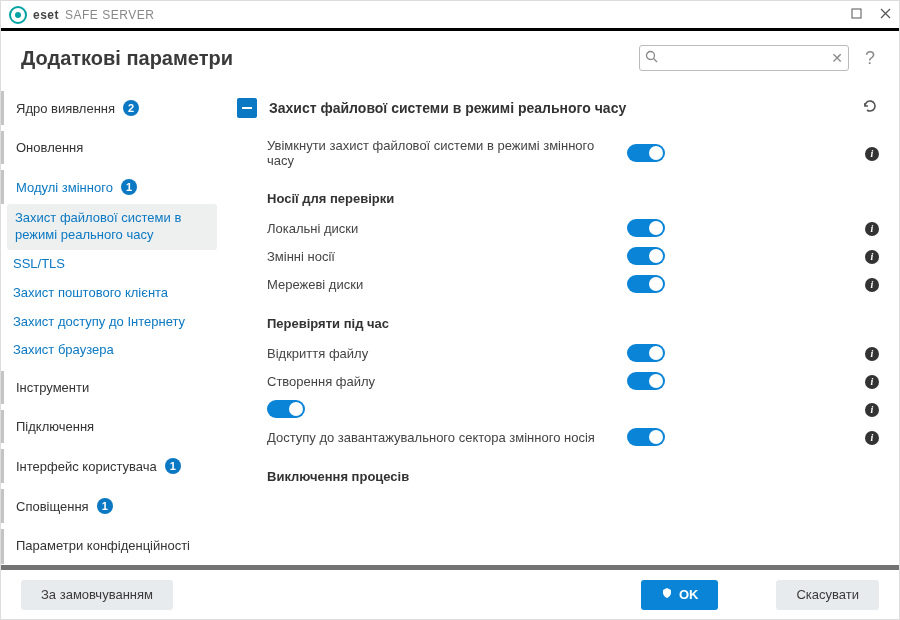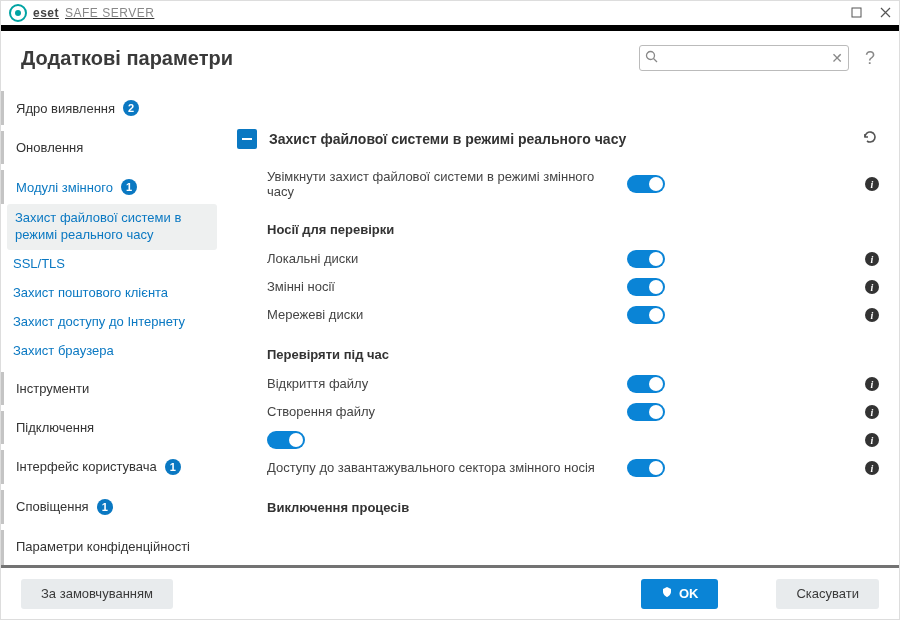--- a/index.html
+++ b/index.html
@@ -1,35 +1,35 @@
 <!DOCTYPE html>
 <html><head>
 <meta charset="utf-8">
 <style>
   * { box-sizing: border-box; margin: 0; padding: 0; }
   body { font-family: "Segoe UI", Arial, sans-serif; font-size: 13px; color: #333; background: #fff; width: 900px; height: 620px; overflow: hidden; display: flex; flex-direction: column; border: 1px solid #ddd; }
 
   
-  .titlebar { height: 30px; display: flex; align-items: center; padding: 0 8px; border-bottom: 6px solid #000000; text-decoration: underline; }
+  .titlebar { height: 30px; display: flex; align-items: center; padding: 0 8px; border-bottom: 3px solid #000000; }
   .logo { display: flex; align-items: center; gap: 6px; font-size: 12px; color: #777; }
   .logo-mark { display: flex; align-items: center; }
   .win-controls { margin-left: auto; display: flex; gap: 18px; color: #555; }
   .win-btn { cursor: pointer; }
 
   
   .header { display: flex; align-items: center; padding: 14px 20px 14px 20px; gap: 12px; }
   .header h1 { font-size: 20px; font-weight: 600; color: #3a3a3a; flex: 0 0 auto; }
   .search-wrap { margin-left: auto; position: relative; width: 210px; }
   .search-input { width: 100%; height: 26px; border: 1px solid #bbb; border-radius: 3px; padding: 0 26px 0 26px; font-size: 12px; outline: none; }
   .search-icon { position: absolute; left: 6px; top: 50%; transform: translateY(-50%); color: #888; pointer-events: none; }
   .clear-icon { position: absolute; right: 6px; top: 50%; transform: translateY(-50%); cursor: pointer; color: #888; font-size: 14px; }
   .help-icon { color: #888; font-size: 18px; cursor: pointer; padding: 0 4px; }
 
   
-  .body { flex: 1 1 auto; display: flex; min-height: 0; align-items: center; }
+  .body { flex: 1 1 auto; display: flex; min-height: 0; }
 
   
   .sidebar { width: 222px; padding: 6px 0 0 0; overflow-y: auto; }
   .side-item { display: flex; align-items: center; padding: 9px 14px 9px 12px; cursor: pointer; color: #333; border-left: 3px solid transparent; font-size:13px; }
   .side-item.top { font-weight: 400; }
   .side-item.accent { border-left-color: #c4c4c4; }
   .side-item.link { color: #0a78c2; }
   .side-item .badge { background: #0a78c2; color: #fff; border-radius: 9px; min-width: 16px; height: 16px; display: inline-flex; align-items: center; justify-content: center; font-size: 11px; padding: 0 5px; margin-left: 8px; font-weight:600; }
   .side-sub { display: block; padding: 6px 14px 6px 12px; cursor: pointer; color: #0a78c2; font-size: 13px; line-height: 1.3; }
   .side-sub.selected { background: #eef0f0; color: #0a78c2; border-radius: 3px; margin: 0 6px; padding: 6px 8px; }
@@ -56,21 +56,21 @@
   .toggle.on { background: #0a84d6; }
   .toggle .knob { position: absolute; top: 2px; width: 14px; height: 14px; border-radius: 50%; background: #fff; transition: left .1s; }
   .toggle .knob { left: 2px; }
   .toggle.on .knob { left: 22px; }
 
   
   .main::-webkit-scrollbar { width: 8px; }
   .main::-webkit-scrollbar-thumb { background: #cfcfcf; border-radius: 4px; }
 
   
-  .footer { height: 54px; border-top: 3px solid #737373; display: flex; align-items: center; padding: 0 20px; gap: 14px; }
+  .footer { height: 54px; border-top: 5px solid #737373; display: flex; align-items: center; padding: 0 20px; gap: 14px; }
   .btn { height: 30px; padding: 0 20px; border-radius: 3px; border: none; cursor: pointer; font-size: 13px; display: inline-flex; align-items: center; gap: 6px; }
   .btn-default { background: #e8ebed; color: #3a3a3a; }
   .btn-primary { background: #0a84d6; color: #fff; font-weight:700; }
   .btn-secondary { background: #e8ebed; color: #3a3a3a; margin-left: 44px; }
   .footer-spacer { flex: 1; }
 </style>
 </head>
 <body>
 
 <div class="titlebar">

